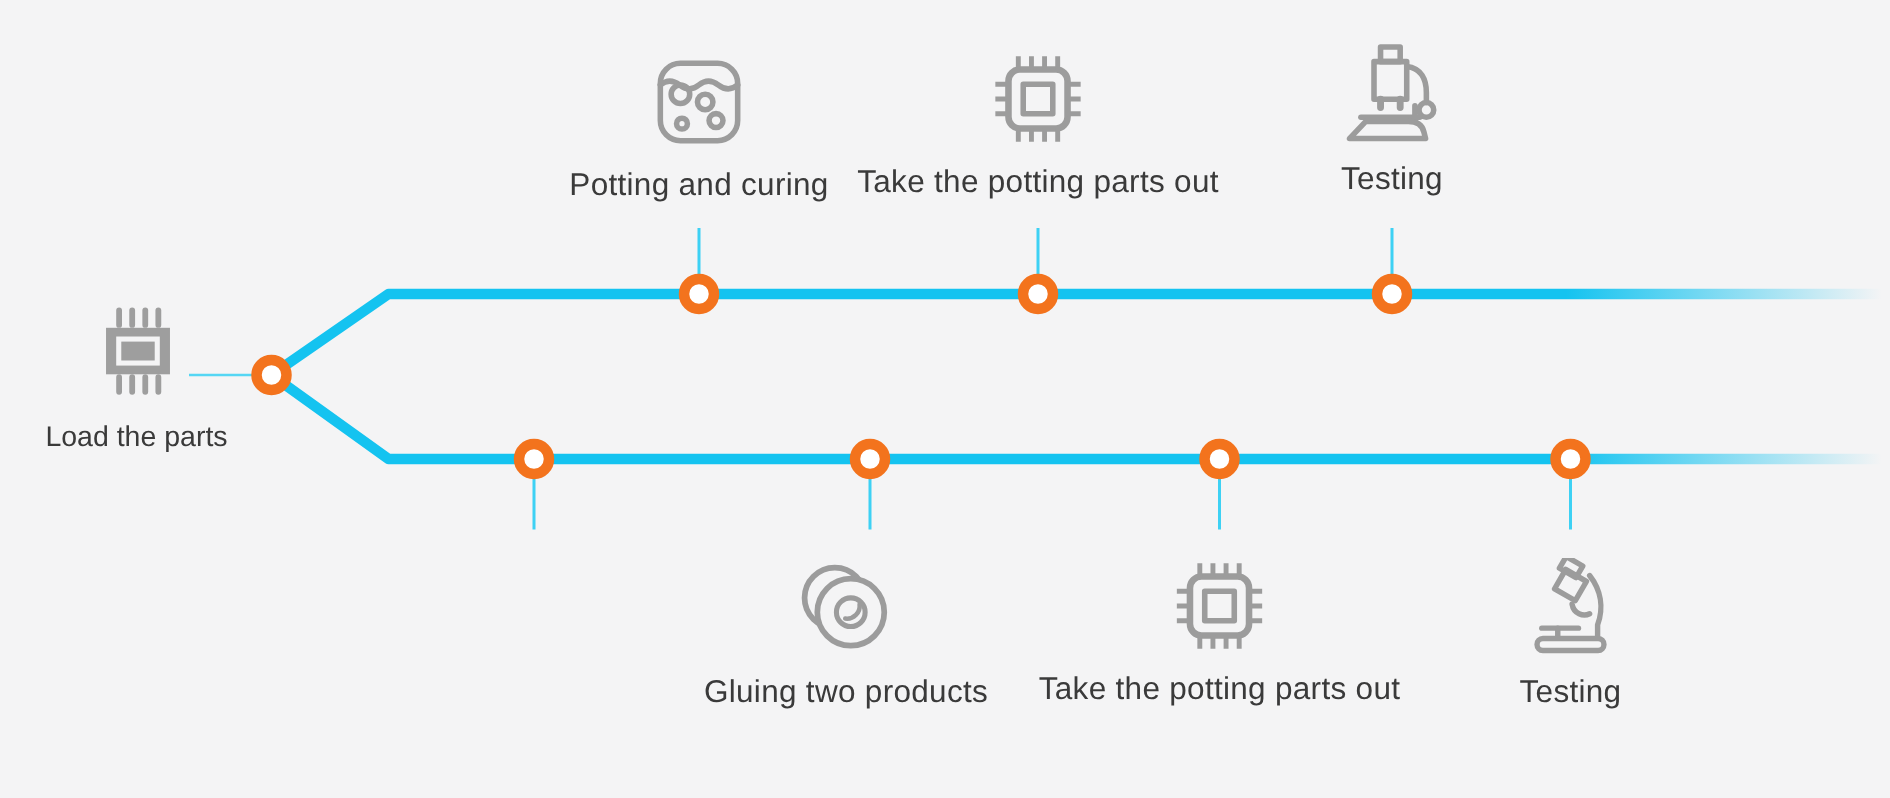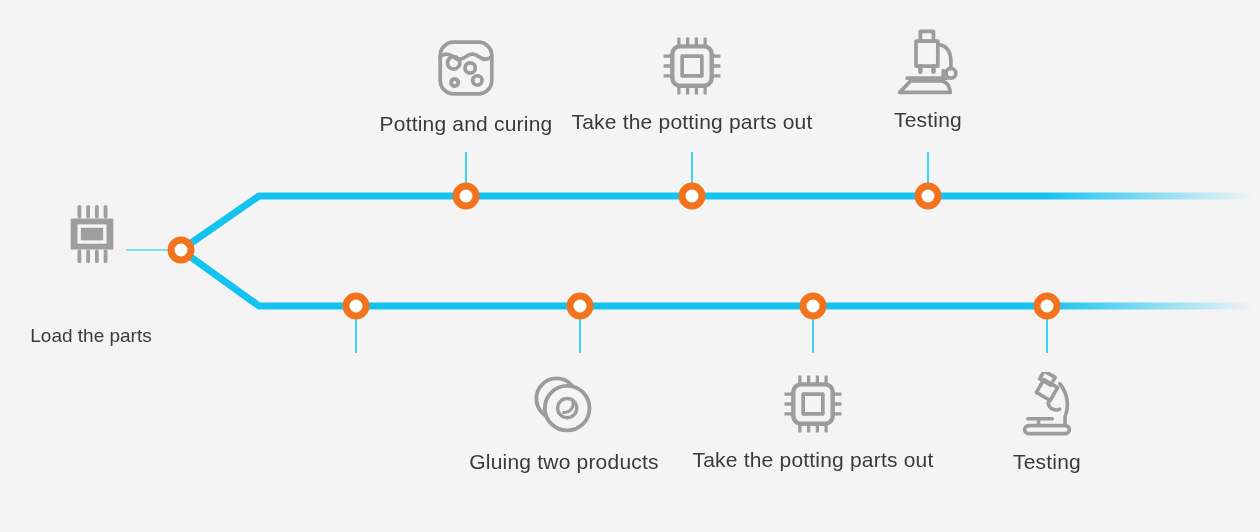--- a/index.html
+++ b/index.html
@@ -25,21 +25,21 @@
     font-size:21px;line-height:24px;
     color:#3a3a3a;
     white-space:nowrap;
     text-align:left;
     letter-spacing:.2px;
   }
   .start-station{position:absolute;left:0;top:0;}
   .start-station .icon-box{position:absolute;left:61px;top:200px;width:64px;height:72px;}
   .start-label{
     position:absolute;left:6px;top:281px;width:170px;
-    font-size:19px;color:#3a3a3a;text-align:center;white-space:nowrap;margin-top:44px;
+    font-size:19px;color:#3a3a3a;text-align:center;white-space:nowrap;
   }
   .ic{stroke:#9c9c9c;fill:none;stroke-linecap:round;stroke-linejoin:round;}
 </style>
 </head>
 <body>
 
 <div class="canvas">
 
   <svg class="lines" width="1260" height="532" viewBox="0 0 1260 532">
     <defs>

